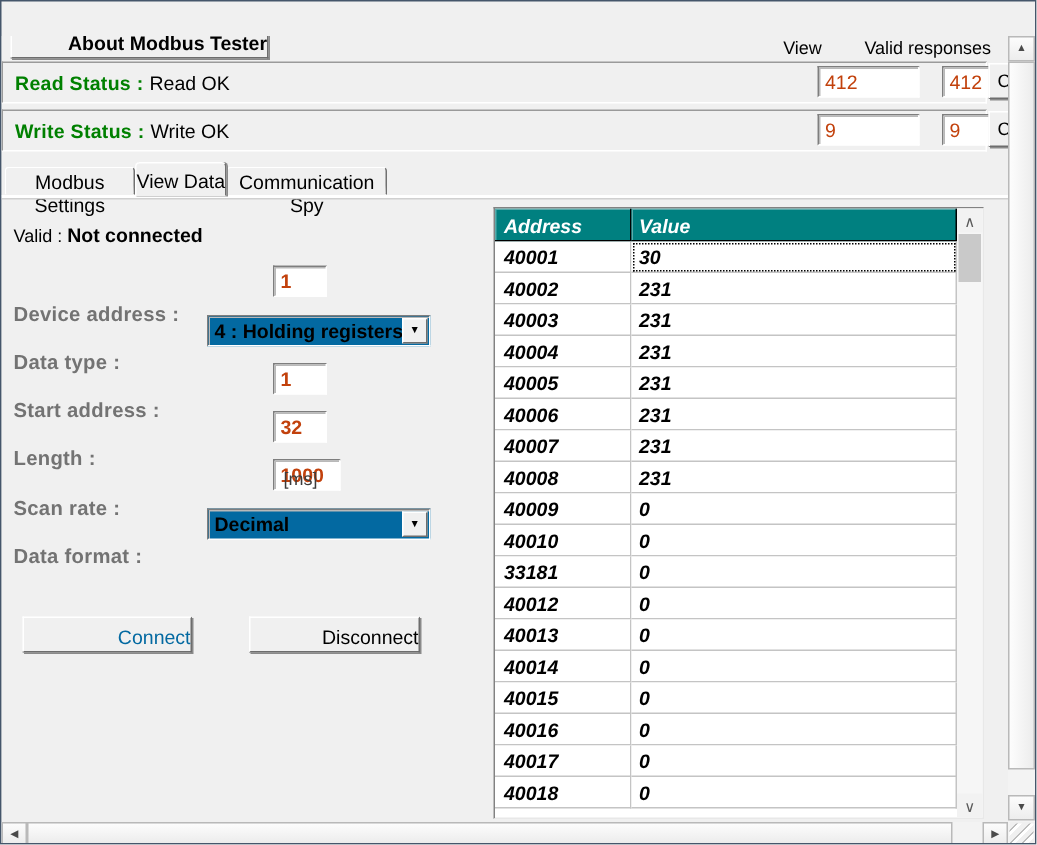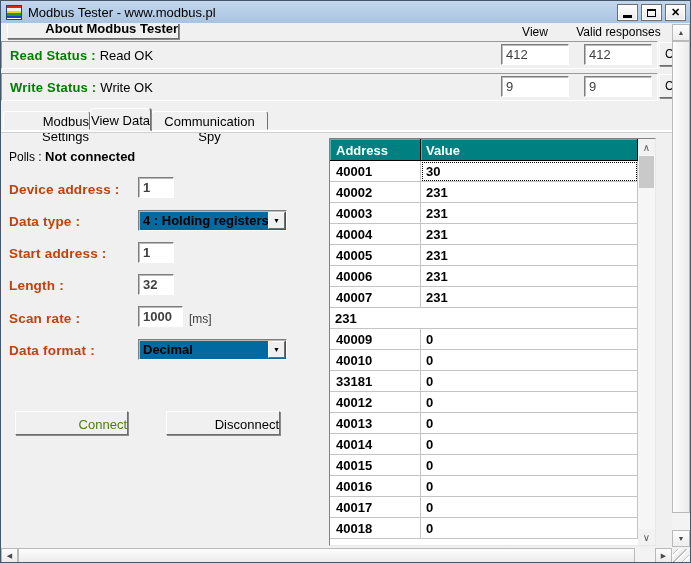--- a/index.html
+++ b/index.html
@@ -52,21 +52,21 @@
     border:1px solid; border-color:#9a9a9a #ffffff #ffffff #9a9a9a;
     display:flex; align-items:center; padding-left:8px;
   }
   .status-strong { font-weight:bold; color:#008000; letter-spacing:.2px; }
   .status-rest { color:#000; margin-left:4px; }
 
   .field {
     position:absolute; height:21px; background:#fff;
     border:1px solid; border-color:#7e7e7e #ffffff #ffffff #7e7e7e;
     box-shadow:inset 1px 1px 0 #b9b9b9;
-    font-size:13px; padding:2px 3px 0 4px; color:#404040;
+    font-size:13px; padding:2px 3px 0 4px; color:#c2410c;margin-left:44px;
   }
   .field.bold { font-weight:bold; }
 
   .mini-label { position:absolute; font-size:12px; color:#000; text-align:center; }
 
   .clipbtn {
     position:absolute; height:24px; width:34px;
     font-size:12px; padding-top:4px; padding-left:5px; color:#000;
   }
 
@@ -77,46 +77,46 @@
     border:1px solid; border-color:#ffffff #707070 transparent #ffffff;
     border-radius:3px 3px 0 0;
     font-size:13px; text-align:center; padding-top:2px; color:#000;
   }
   .tab.active { top:84px; height:23px; z-index:3; padding-top:4px;
     box-shadow:1px 0 0 #8a8a8a; }
   .page-edge { position:absolute; left:0; top:106px; width:800px; height:2px;
     background:#fff; border-top:1px solid #ffffff; box-shadow:0 1px 0 #d0d0d0; z-index:1; }
 
   
-  .flabel { position:absolute; left:8px; font-weight:bold; font-size:13.5px; letter-spacing:.2px; color:#c2410c; }
+  .flabel { position:absolute; left:8px; font-weight:bold; font-size:13.5px; letter-spacing:.2px; color:#737373;margin-top:20px; }
   .slabel { position:absolute; left:8px; font-size:12px; color:#000; }
   .combo {
     position:absolute; height:21px; width:149px; background:#0369a1;
     border:1px solid; border-color:#7e7e7e #ffffff #ffffff #7e7e7e;
     box-shadow:inset 1px 1px 0 #b9b9b9;
   }
   .combo .txt { position:absolute; left:4px; top:2px; font-weight:bold; font-size:13px; }
   .combo .drop {
     position:absolute; right:1px; top:1px; bottom:1px; width:17px;
     background:#f0f0f0; border:1px solid; border-color:#ffffff #6d6d6d #6d6d6d #ffffff;
     display:flex; align-items:center; justify-content:center;
     font-size:7px; color:#000;
   }
   .pushbtn {
     position:absolute; height:24px; text-align:right; padding-top:5px;
     font-size:13px; color:#000;
   }
-  .pushbtn.disabled { color:#4d7c0f; }
+  .pushbtn.disabled { color:#0369a1; }
 
   
   .grid {
     position:absolute; left:328px; top:114px; width:327px; height:408px;
     background:#fff; border:1px solid; border-color:#828282 #e8e8e8 #e8e8e8 #828282;
   }
-  .grid-inner { position:absolute; left:0; top:0; right:17px; bottom:0; overflow:hidden; }
+  .grid-inner { position:absolute; left:0; top:0; right:17px; bottom:0; overflow:hidden;font-style:italic; }
   .grow { display:flex; height:21px; }
   .grow.header { height:22px; }
   .gcell {
     border-right:1px solid #c4c4c4; border-bottom:1px solid #c4c4c4;
     font-weight:bold; font-size:13px; padding:3px 0 0 6px; background:#fff;
     overflow:hidden; white-space:nowrap;
   }
   .gcell.addr { width:91px; }
   .gcell.val  { flex:1; padding-left:5px; }
   .header .gcell {
@@ -148,41 +148,20 @@
   .hsb .thumb{ position:absolute; left:17px; top:0; width:617px; height:15px;
     background:linear-gradient(#fdfdfd,#ececec); border:1px solid #b9b9b9; }
   .grip { position:absolute; right:1px; top:525px; width:16px; height:14px; z-index:6;
     background:repeating-linear-gradient(135deg, transparent 0 3px, #bdbdbd 3px 4px, #fff 4px 6px); }
 </style>
 </head>
 <body>
 
 <div class="window">
 
-  <div class="titlebar">
-    <span class="app-icon">
-      <i class="s1"></i>
-        <i class="s2"></i>
-        <i class="s3"></i>
-        <i class="s4"></i>
-        <i class="s5"></i>
-    </span>
-    <span class="title-text">Modbus Tester - www.modbus.pl</span>
-    <span class="win-controls">
-      <span class="win-btn">
-          <span class="glyph-min"></span>
-        </span>
-      <span class="win-btn">
-          <span class="glyph-max"></span>
-        </span>
-      <span class="win-btn">
-          <span>✕</span>
-        </span>
-    </span>
-  </div>
 
   <div class="client">
     <div class="content">
 
       <div class="raised pushbtn" style="left:6px; top:-9px; width:172px; font-weight:bold;">About Modbus Tester</div>
 
       <div class="mini-label" style="left:500px; top:1px; width:68px;">View</div>
       <div class="mini-label" style="left:565px; top:1px; width:105px;">Valid responses</div>
 
       <div class="bar" style="top:17px;">
@@ -195,26 +174,26 @@
 
       <div class="bar" style="top:49px;">
         <span class="status-strong">Write Status :</span>
         <span class="status-rest">Write OK</span>
       </div>
       <div class="field" style="left:500px; top:52px; width:68px;">9</div>
       <div class="field" style="left:583px; top:52px; width:68px;">9</div>
       <div class="raised clipbtn" style="left:658px; top:50px;">C</div>
 
       <div class="page-edge"></div>
-      <div class="tab" style="left:2px; width:87px;text-align:right;">Modbus Settings</div>
+      <div class="tab" style="left:2px; width:87px;">Modbus Settings</div>
       <div class="tab active" style="left:89px; width:61px;">View Data</div>
-      <div class="tab" style="left:150px; width:117px;">Communication Spy</div>
+      <div class="tab" style="left:150px; width:107px;">Communication Spy</div>
 
       <div class="slabel" style="top:125px;">
-        <span>Polls :</span>
+        <span>Valid :</span>
         <span style="font-weight:bold; font-size:13px;">Not connected</span>
       </div>
 
       <div class="flabel" style="top:158px;">Device address :</div>
       <div class="field bold" style="left:137px; top:153px; width:36px;">1</div>
 
       <div class="flabel" style="top:190px;">Data type :</div>
       <div class="combo" style="left:137px; top:186px;">
         <span class="txt">4 : Holding registers</span>
         <span class="drop">
@@ -272,20 +251,21 @@
   </div>
               <div class="grow">
     <div class="gcell addr">40006</div>
     <div class="gcell val">231</div>
   </div>
               <div class="grow">
     <div class="gcell addr">40007</div>
     <div class="gcell val">231</div>
   </div>
               <div class="grow">
+    <div class="gcell addr">40008</div>
     <div class="gcell val">231</div>
   </div>
               <div class="grow">
     <div class="gcell addr">40009</div>
     <div class="gcell val">0</div>
   </div>
               <div class="grow">
     <div class="gcell addr">40010</div>
     <div class="gcell val">0</div>
   </div>

